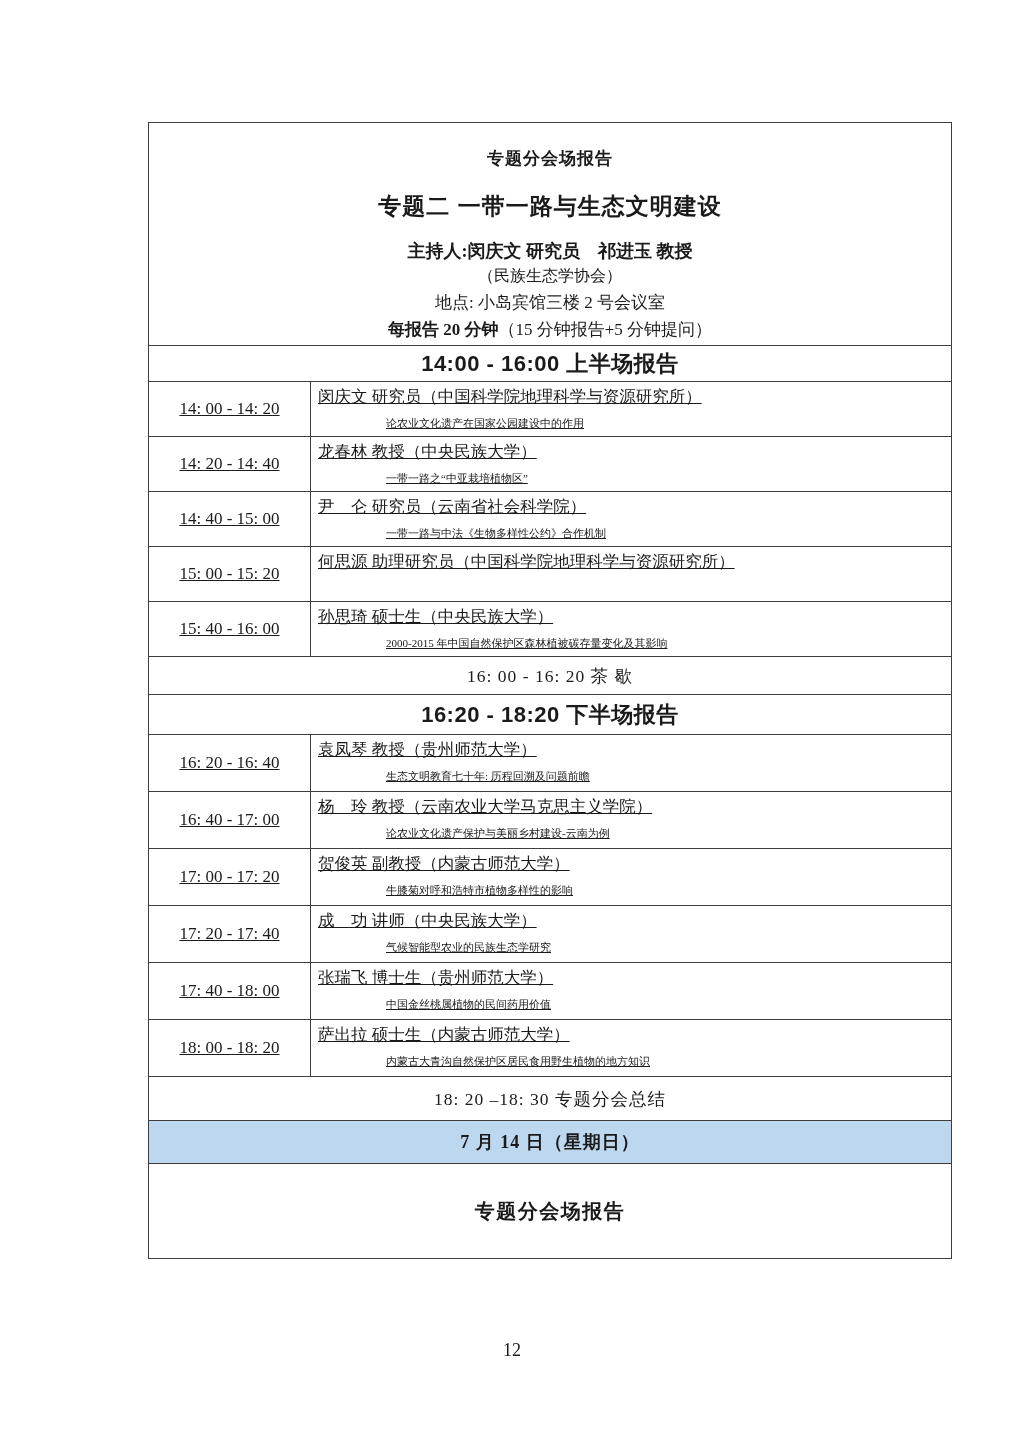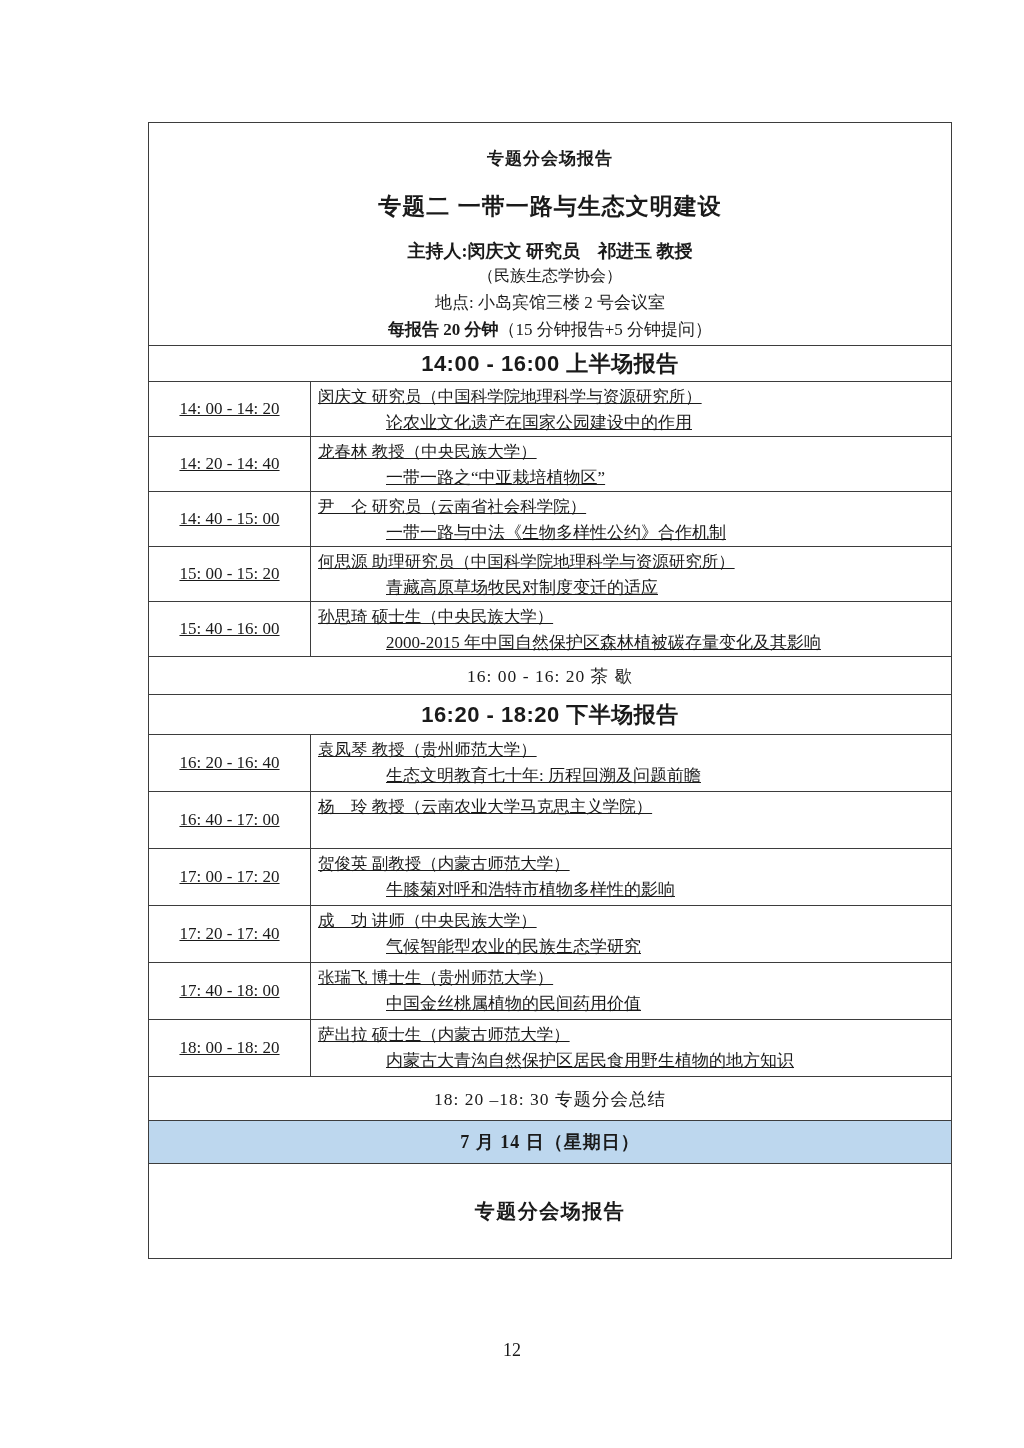--- a/index.html
+++ b/index.html
@@ -67,21 +67,21 @@
     box-sizing: border-box;
     display: flex; align-items: center; justify-content: center;
     font-size: 17px; white-space: nowrap;
   }
   .talk .content {
     flex: 1 1 auto;
     padding: 2px 4px 0 7px;
     overflow: hidden;
   }
   .talk .speaker { font-size: 16.5px; line-height: 26px; white-space: nowrap; }
-  .talk .title   { font-size: 17px; line-height: 26px; padding-left: 68px; white-space: nowrap; }
+  .talk .title   { font-size: 11px; line-height: 26px; padding-left: 68px; white-space: nowrap; }
 
   
   .r-date {
     height: 43px;
     display: flex; align-items: center; justify-content: center;
     font-weight: bold; font-size: 18px; letter-spacing: 1px;
   }
   .r-foot {
     height: 95px;
     display: flex; align-items: center; justify-content: center;
@@ -133,21 +133,20 @@
       <div class="time">14: 40 - 15: 00</div>
       <div class="content">
         <div class="speaker">尹　仑 研究员（云南省社会科学院）</div>
         <div class="title">一带一路与中法《生物多样性公约》合作机制</div>
       </div>
     </div>
     <div class="row talk r-talk-a">
       <div class="time">15: 00 - 15: 20</div>
       <div class="content">
         <div class="speaker">何思源 助理研究员（中国科学院地理科学与资源研究所）</div>
-        <div class="title">青藏高原草场牧民对制度变迁的适应</div>
       </div>
     </div>
     <div class="row talk r-talk-a">
       <div class="time">15: 40 - 16: 00</div>
       <div class="content">
         <div class="speaker">孙思琦 硕士生（中央民族大学）</div>
         <div class="title">2000-2015 年中国自然保护区森林植被碳存量变化及其影响</div>
       </div>
     </div>
 
@@ -163,20 +162,21 @@
       <div class="time">16: 20 - 16: 40</div>
       <div class="content">
         <div class="speaker">袁凤琴 教授（贵州师范大学）</div>
         <div class="title">生态文明教育七十年: 历程回溯及问题前瞻</div>
       </div>
     </div>
     <div class="row talk r-talk-b">
       <div class="time">16: 40 - 17: 00</div>
       <div class="content">
         <div class="speaker">杨　玲 教授（云南农业大学马克思主义学院）</div>
+        <div class="title">论农业文化遗产保护与美丽乡村建设-云南为例</div>
       </div>
     </div>
     <div class="row talk r-talk-b">
       <div class="time">17: 00 - 17: 20</div>
       <div class="content">
         <div class="speaker">贺俊英 副教授（内蒙古师范大学）</div>
         <div class="title">牛膝菊对呼和浩特市植物多样性的影响</div>
       </div>
     </div>
     <div class="row talk r-talk-b">

